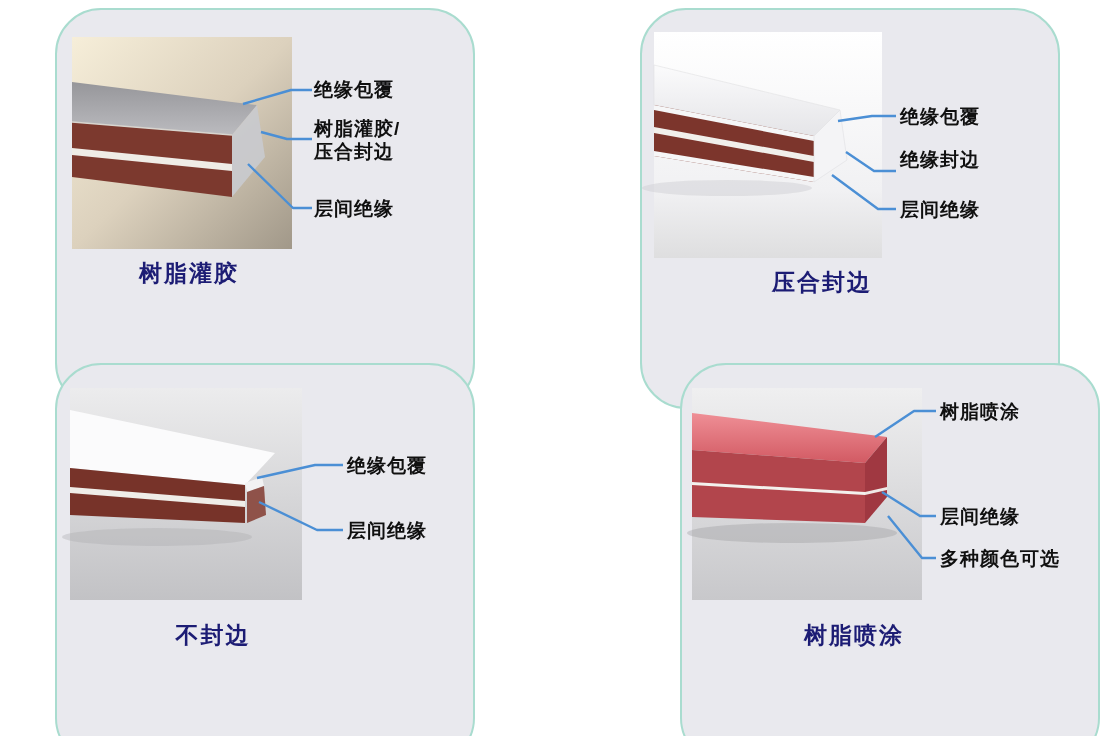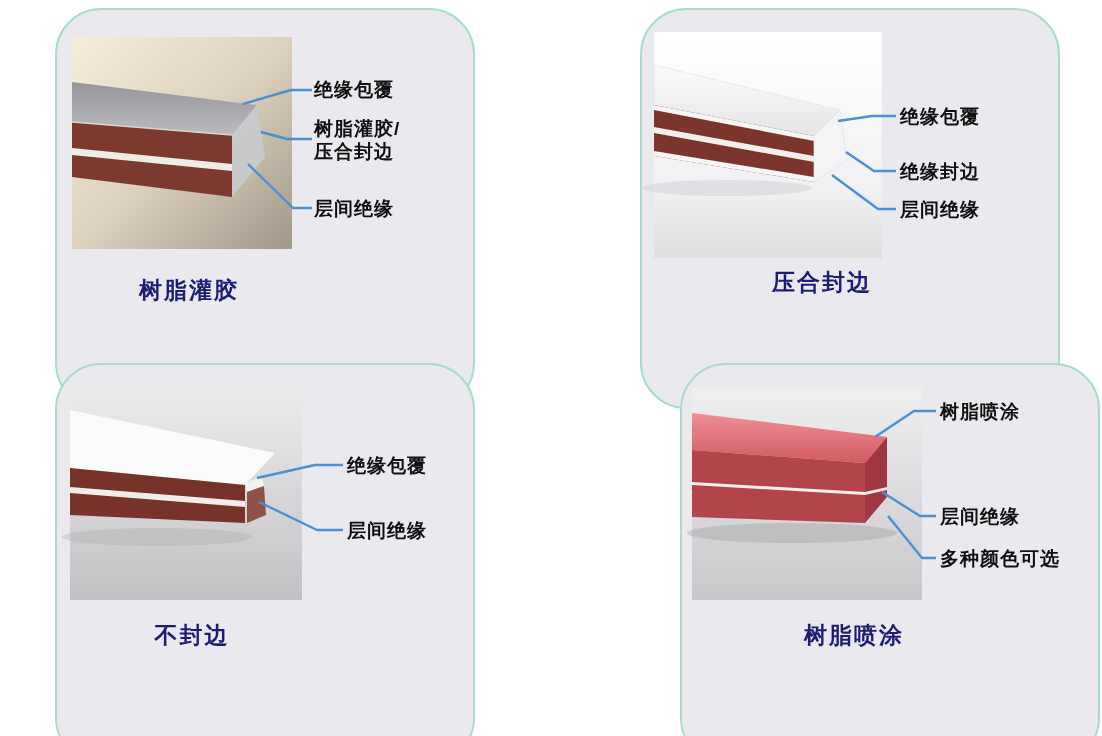--- a/index.html
+++ b/index.html
@@ -67,21 +67,21 @@
       <g fill="none" stroke="#4b8fd5" stroke-width="2.4" stroke-linejoin="round">
         <polyline points="255,80 234,80 186,94"></polyline>
         <polyline points="255,129 230,129 204,122"></polyline>
         <polyline points="255,198 236,198 191,154"></polyline>
       </g>
     </svg>
     <div class="callout" style="left:257px; top:68px;">绝缘包覆</div>
     <div class="callout" style="left:257px; top:107px;">树脂灌胶/
 压合封边</div>
     <div class="callout" style="left:257px; top:187px;">层间绝缘</div>
-    <div class="panel-title" style="left:32px; top:265px;">树脂灌胶</div>
+    <div class="panel-title" style="left:32px; top:248px;">树脂灌胶</div>
   </section>
 
   <section class="panel" style="left:640px; top:8px;">
     <svg width="416" height="326" viewBox="0 0 416 326">
       <defs>
         <linearGradient id="p2bg" x1="0" y1="0" x2="0" y2="1">
           <stop offset="0" stop-color="#ffffff"></stop>
           <stop offset="0.7" stop-color="#f1f1f3"></stop>
           <stop offset="1" stop-color="#dededf"></stop>
         </linearGradient>
@@ -100,21 +100,21 @@
         <polygon points="12,141 172,167 172,172 12,146" fill="#f6f6f7"></polygon>
         <polygon points="172,126 198,100 205,150 172,172" fill="#f4f4f6" stroke="#e2e2e5" stroke-width="0.7"></polygon>
       </g>
       <g fill="none" stroke="#4b8fd5" stroke-width="2.4" stroke-linejoin="round">
         <polyline points="254,106 230,106 196,111"></polyline>
         <polyline points="254,161 232,161 204,142"></polyline>
         <polyline points="254,199 236,199 190,165"></polyline>
       </g>
     </svg>
     <div class="callout" style="left:258px; top:95px;">绝缘包覆</div>
-    <div class="callout" style="left:258px; top:150px;">绝缘封边</div>
+    <div class="callout" style="left:258px; top:138px;">绝缘封边</div>
     <div class="callout" style="left:258px; top:188px;">层间绝缘</div>
     <div class="panel-title" style="left:80px; top:257px;text-align:center;">压合封边</div>
   </section>
 
   <section class="panel" style="left:55px; top:363px;">
     <svg width="416" height="326" viewBox="0 0 416 326">
       <defs>
         <linearGradient id="p3bg" x1="0" y1="0" x2="0" y2="1">
           <stop offset="0" stop-color="#ececed"></stop>
           <stop offset="1" stop-color="#c2c2c5"></stop>
@@ -129,21 +129,21 @@
         <polygon points="188,118 205,112 207,121 190,127" fill="#f2f2f3"></polygon>
         <polygon points="190,127 207,121 209,150 190,158" fill="#87443a" opacity="0.9"></polygon>
       </g>
       <g fill="none" stroke="#4b8fd5" stroke-width="2.4" stroke-linejoin="round">
         <polyline points="286,100 258,100 200,113"></polyline>
         <polyline points="286,165 260,165 202,137"></polyline>
       </g>
     </svg>
     <div class="callout" style="left:290px; top:89px;">绝缘包覆</div>
     <div class="callout" style="left:290px; top:154px;">层间绝缘</div>
-    <div class="panel-title" style="left:35px; top:255px;text-align:center;">不封边</div>
+    <div class="panel-title" style="left:56px; top:255px;text-align:center;">不封边</div>
   </section>
 
   <section class="panel" style="left:640px; top:363px;margin-left:40px;">
     <svg width="416" height="326" viewBox="0 0 416 326">
       <defs>
         <linearGradient id="p4bg" x1="0" y1="0" x2="0" y2="1">
           <stop offset="0" stop-color="#efeff0"></stop>
           <stop offset="1" stop-color="#c8c8cb"></stop>
         </linearGradient>
         <linearGradient id="p4top" x1="0" y1="0" x2="0" y2="1">

